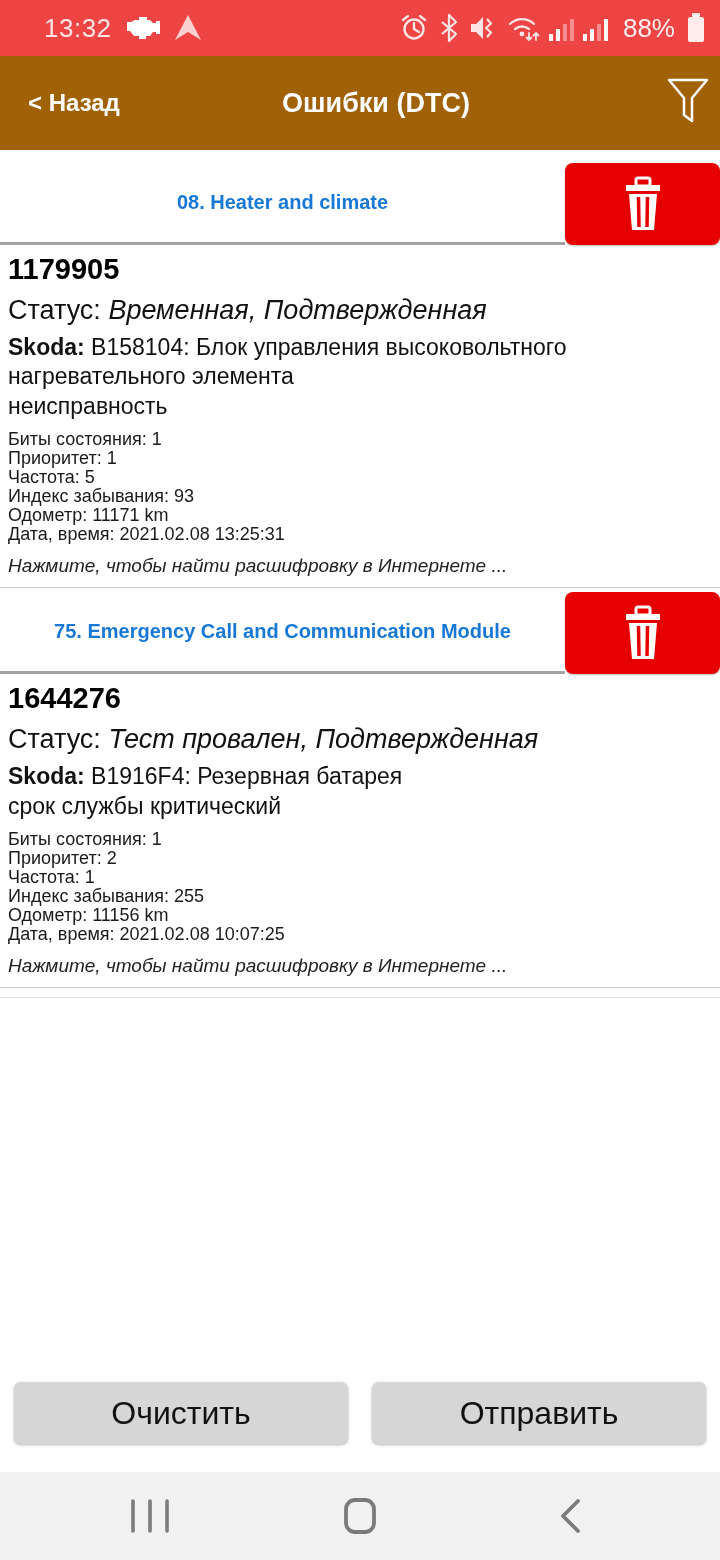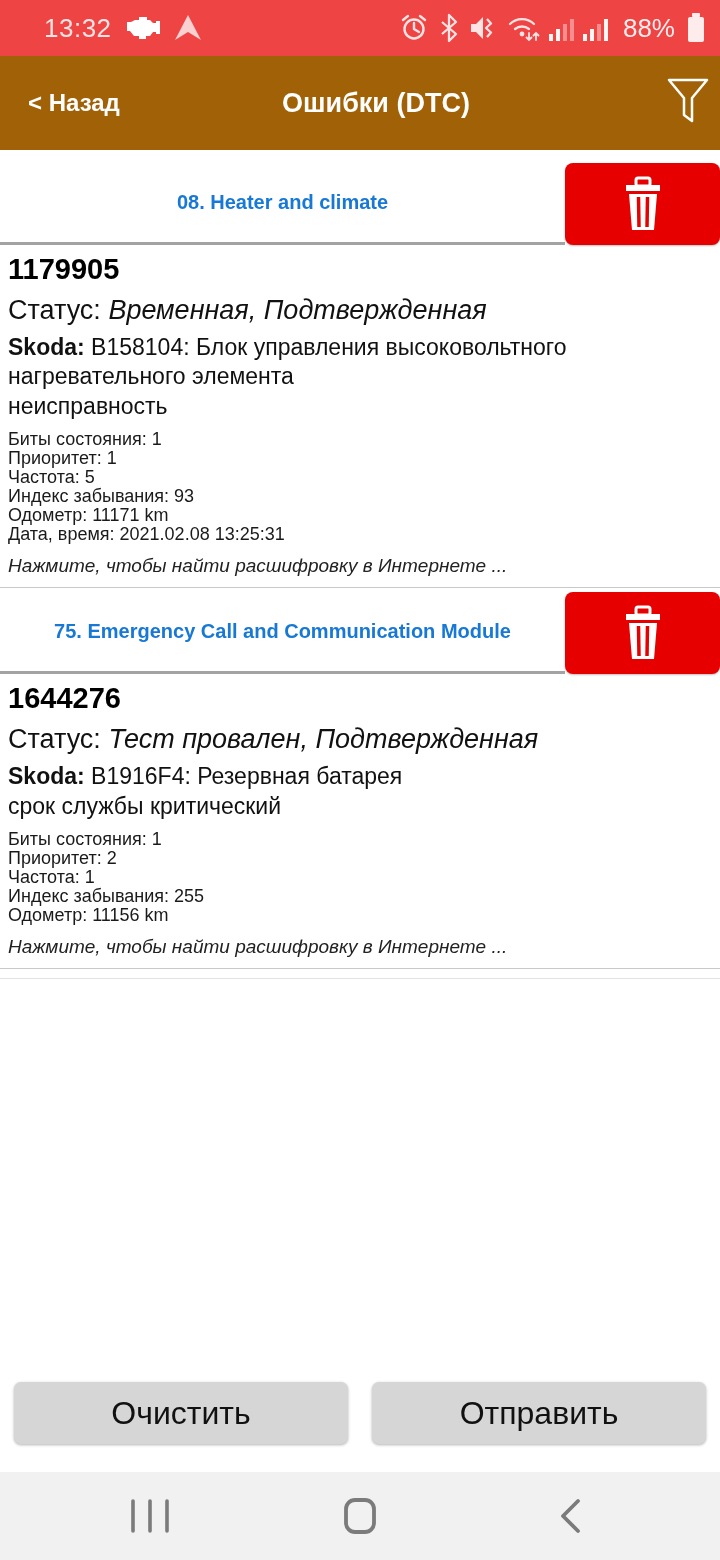--- a/index.html
+++ b/index.html
@@ -212,20 +212,21 @@
       <span class="brand">Skoda:</span>
       <span>B1916F4: Резервная батарея</span>
       <div>срок службы критический</div>
     </div>
     <div class="details">
       <div>Биты состояния: 1</div>
       <div>Приоритет: 2</div>
       <div>Частота: 1</div>
       <div>Индекс забывания: 255</div>
       <div>Одометр: 11156 km</div>
+      <div>Дата, время: 2021.02.08 10:07:25</div>
     </div>
     <div class="hint">Нажмите, чтобы найти расшифровку в Интернете ...</div>
     <div class="divider"></div>
     <div class="divider-light"></div>
 
   </div>
 
   <div class="footer">
     <button class="gray-btn">Очистить</button>
     <button class="gray-btn">Отправить</button>

